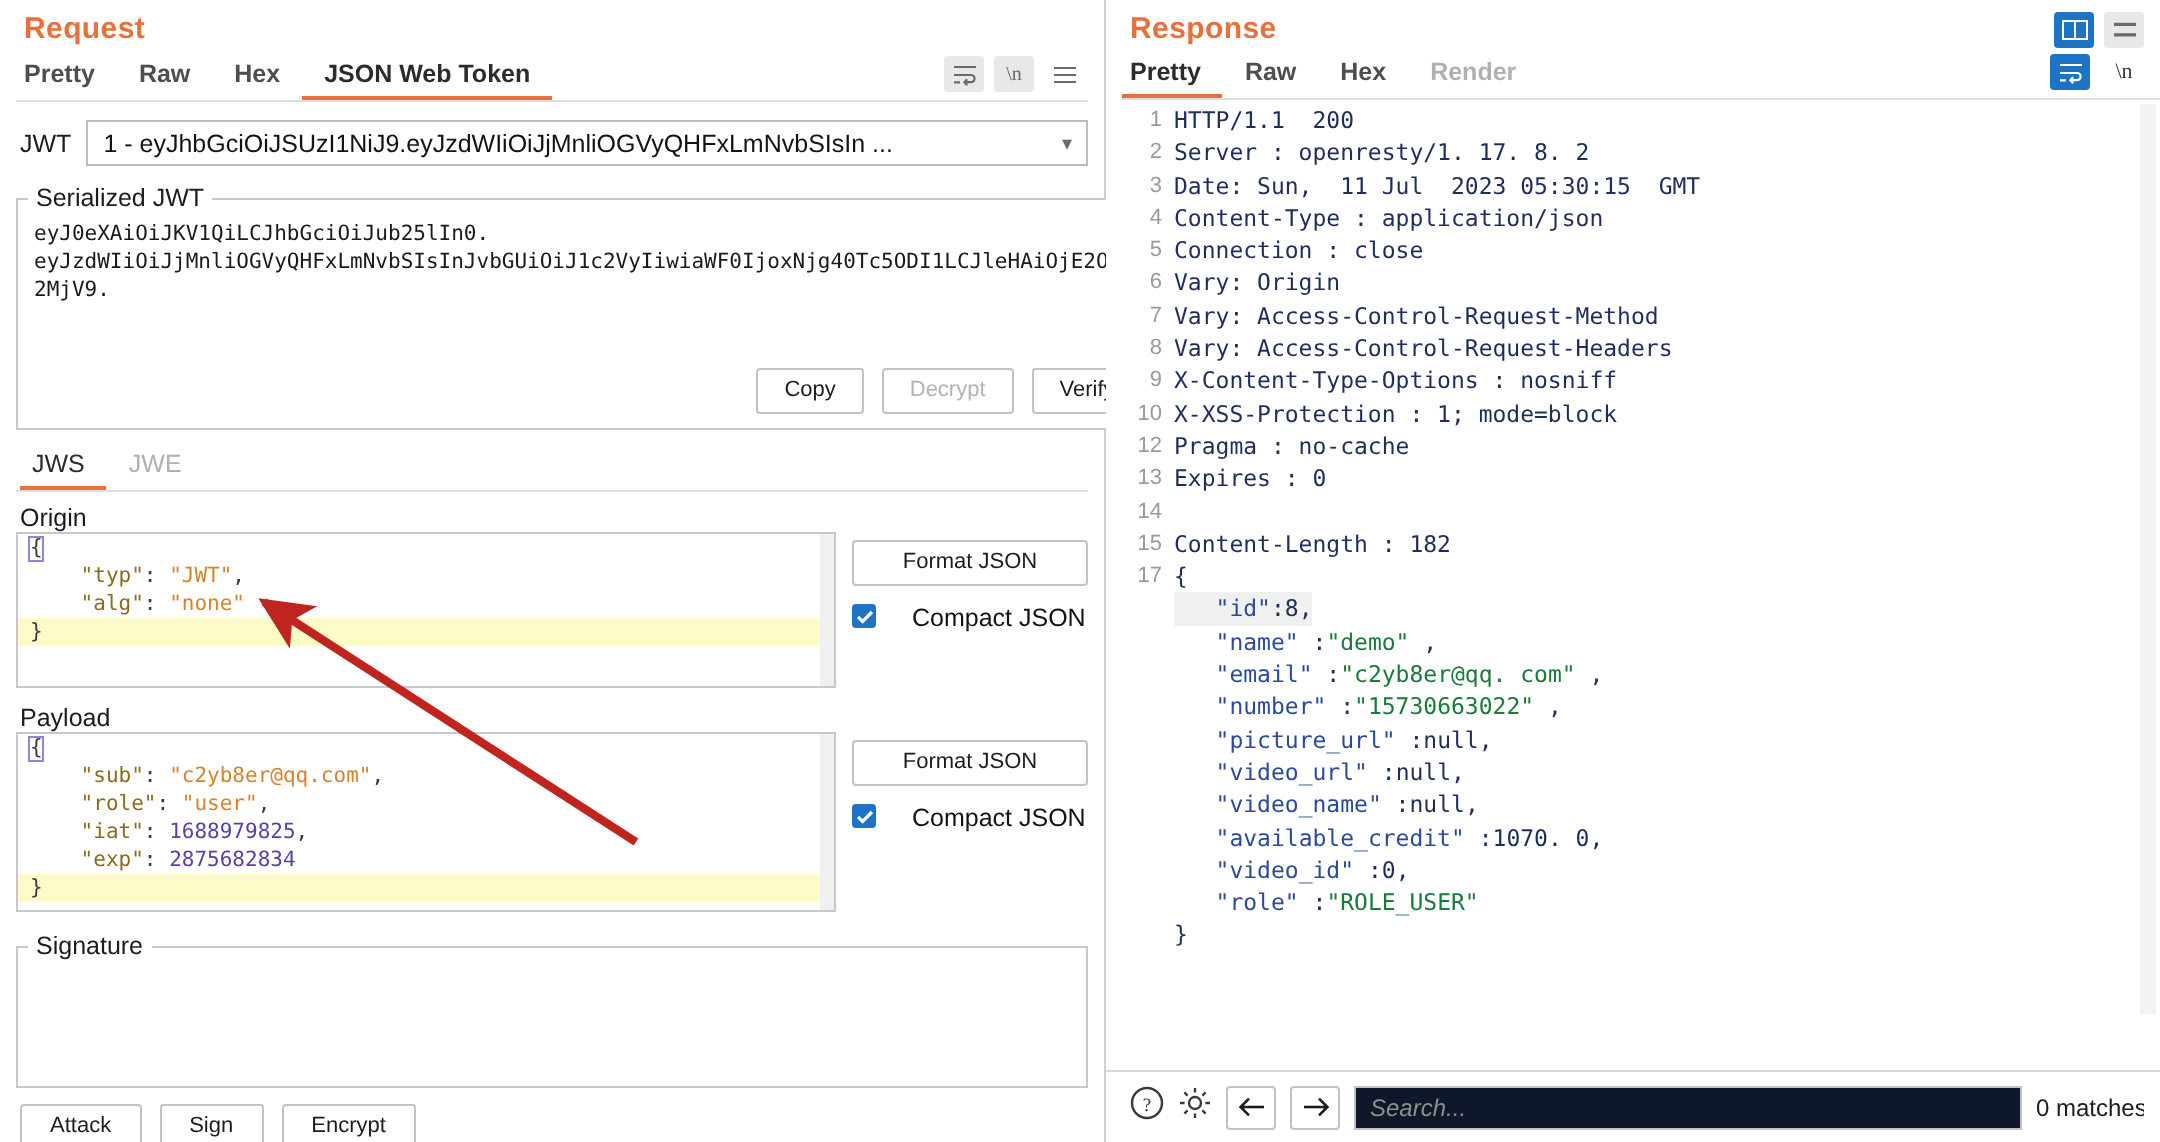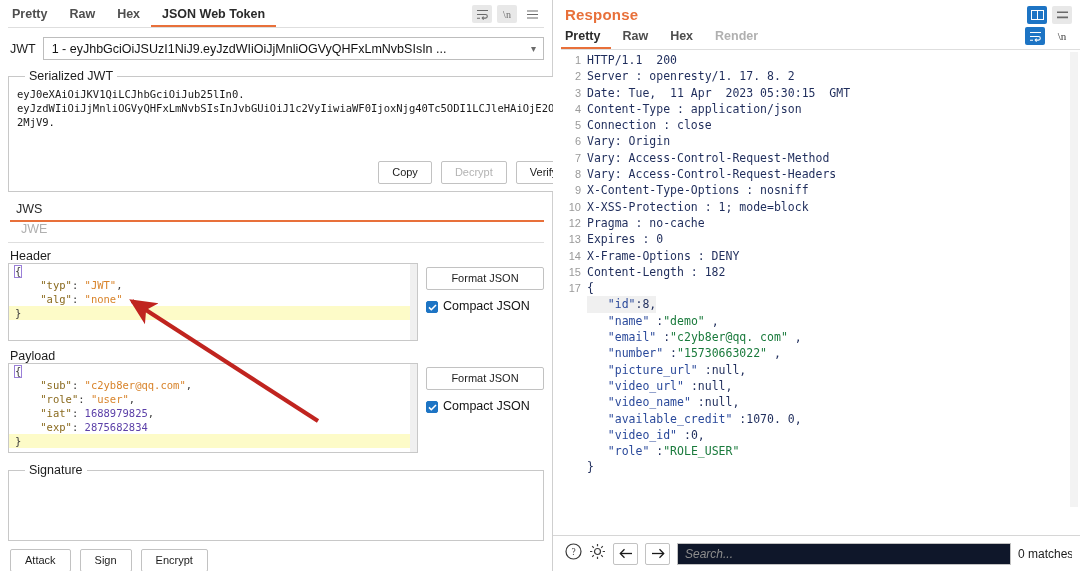--- a/index.html
+++ b/index.html
@@ -41,47 +41,47 @@
     flex: 1; height: 23px; border: 1px solid #bdbdbd; background: #fff;
     display: flex; align-items: center; justify-content: space-between;
     padding: 0 7px 0 8px; font-size: 12.5px; color: #131313; overflow: hidden; white-space: nowrap;
   }
   .chev { color: #6b6b6b; font-size: 10px; }
 
   fieldset.box {
     border: 1px solid #c8c8c8; margin-top: 9px; padding: 0;
     position: relative; background: #fff;
   }
-  fieldset.box > legend { font-size: 12.5px; color: #1c1c1c; padding: 0 4px; margin-left: 16px; }
+  fieldset.box > legend { font-size: 12.5px; color: #1c1c1c; padding: 0 4px; margin-left: 5px; }
 
   .mono { font-family: "DejaVu Sans Mono", monospace; font-size: 10.5px; line-height: 14px; }
   .serialized { padding: 4px 6px 4px 8px; height: 72px; overflow: hidden; color: #1a1a1a; white-space: pre; }
 
   .btnrow { display: flex; gap: 9px; justify-content: flex-end; padding: 6px 8px 7px 0; }
   .btn {
     border: 1px solid #c2c2c2; background: #fff; font-size: 11px; color: #1c1c1c;
     padding: 3px 13px; border-radius: 2px; line-height: 15px;
   }
   .btn.disabled { color: #b3b3b3; }
 
-  .jws-tabs { display: flex; margin-top: 10px; border-bottom: 1px solid #dedede; padding-left: 2px; flex-direction: column; }
+  .jws-tabs { display: flex; margin-top: 10px; border-bottom: 1px solid #dedede; padding-left: 2px; }
 
   .jsonbox { display: flex; gap: 8px; }
   .jsonfield { flex: 1; border: 1px solid #c8c8c8; position: relative; background: #fff; overflow: hidden; }
   .jsonfield .gutterbar { position: absolute; right: 0; top: 0; width: 7px; height: 100%; background: #f0f0f0; }
   .jsonline { white-space: pre; padding-left: 6px; }
   .jsonline.hl { background: #fdfbc8; }
   .k { color: #8a6a1e; }
   .s { color: #d8832a; }
   .n { color: #5b3fa8; }
   .brace { color: #3a3a3a; }
   .brace-boxed { outline: 1px solid #9a7fd8; display: inline-block; line-height: 11px; }
 
   .side-ctl { width: 118px; padding-top: 4px; }
-  .chk { display: flex; align-items: flex-end; gap: 5px; margin-top: 9px; font-size: 12.5px; color: #131313; }
+  .chk { display: flex; align-items: flex-start; gap: 18px; margin-top: 9px; font-size: 12.5px; color: #131313; }
   .chkbox { width: 12px; height: 12px; background: #1d74c4; border: 1px solid #1d74c4; border-radius: 2px;
             display:flex; align-items:center; justify-content:center; }
   .chkbox svg { display:block; }
 
   .sig-area { height: 63px; }
   .bottom-btns { display: flex; gap: 9px; padding: 8px 0 0 2px; }
   .bottom-btns .btn { padding: 3px 14px; }
 
   
   .response { width: 527px; height: 571px; position: relative; background: #fff; padding: 0 0 0 8px; }
@@ -115,20 +115,23 @@
 
   .arrow-layer { position: absolute; left: 0; top: 0; width: 1080px; height: 571px; pointer-events: none; }
 </style>
 </head>
 <body>
 
 <div class="app">
 
   <div class="request">
 
+    <div class="req-head">
+      <div class="panel-title">Request</div>
+    </div>
 
     <div class="req-tabbar">
       <div class="tabrow">
         <div class="tab" style="padding-left:4px">Pretty</div>
         <div class="tab">Raw</div>
         <div class="tab">Hex</div>
         <div class="tab active">JSON Web Token</div>
       </div>
       <div class="req-icons">
         <div class="icon-btn shaded">
@@ -171,21 +174,21 @@
         <button class="btn">Verify</button>
       </div>
     </fieldset>
 
     <div class="jws-tabs">
       <div class="tab active" style="padding-left:6px">JWS</div>
       <div class="tab dim">JWE</div>
     </div>
 
     <fieldset class="box" style="border:none;margin-top:6px;">
-      <legend style="margin-left:2px;padding-left:0">Header</legend>
+      <legend style="margin-left:2px;padding-left:0">Origin</legend>
       <div class="jsonbox">
         <div class="jsonfield mono" style="height:78px">
           <div class="jsonline"><span class="brace brace-boxed">{</span></div>
           <div class="jsonline"><span>    </span><span class="k">"typ"</span><span class="brace">: </span><span class="s">"JWT"</span><span class="brace">,</span></div>
           <div class="jsonline"><span>    </span><span class="k">"alg"</span><span class="brace">: </span><span class="s">"none"</span></div>
           <div class="jsonline hl"><span class="brace">}</span></div>
           <div class="gutterbar"></div>
         </div>
         <div class="side-ctl">
           <button class="btn" style="width:100%;padding:3px 0">Format JSON</button>
@@ -287,21 +290,21 @@
         <div class="rline">
             <span class="lnum">1</span>
             <span class="ltxt hk">HTTP/1.1  200</span>
           </div>
         <div class="rline">
             <span class="lnum">2</span>
             <span class="ltxt hk">Server : openresty/1. 17. 8. 2</span>
           </div>
         <div class="rline">
             <span class="lnum">3</span>
-            <span class="ltxt hk">Date: Tue,  11 Apr  2023 05:30:15  GMT</span>
+            <span class="ltxt hk">Date: Sun,  11 Jul  2023 05:30:15  GMT</span>
           </div>
         <div class="rline">
             <span class="lnum">4</span>
             <span class="ltxt hk">Content-Type : application/json</span>
           </div>
         <div class="rline">
             <span class="lnum">5</span>
             <span class="ltxt hk">Connection : close</span>
           </div>
         <div class="rline">
@@ -327,21 +330,20 @@
         <div class="rline">
             <span class="lnum">12</span>
             <span class="ltxt hk">Pragma : no-cache</span>
           </div>
         <div class="rline">
             <span class="lnum">13</span>
             <span class="ltxt hk">Expires : 0</span>
           </div>
         <div class="rline">
             <span class="lnum">14</span>
-            <span class="ltxt hk">X-Frame-Options : DENY</span>
           </div>
         <div class="rline">
             <span class="lnum">15</span>
             <span class="ltxt hk">Content-Length : 182</span>
           </div>
         <div class="rline">
             <span class="lnum">17</span>
             <span class="ltxt hk">{</span>
           </div>
       </div>

